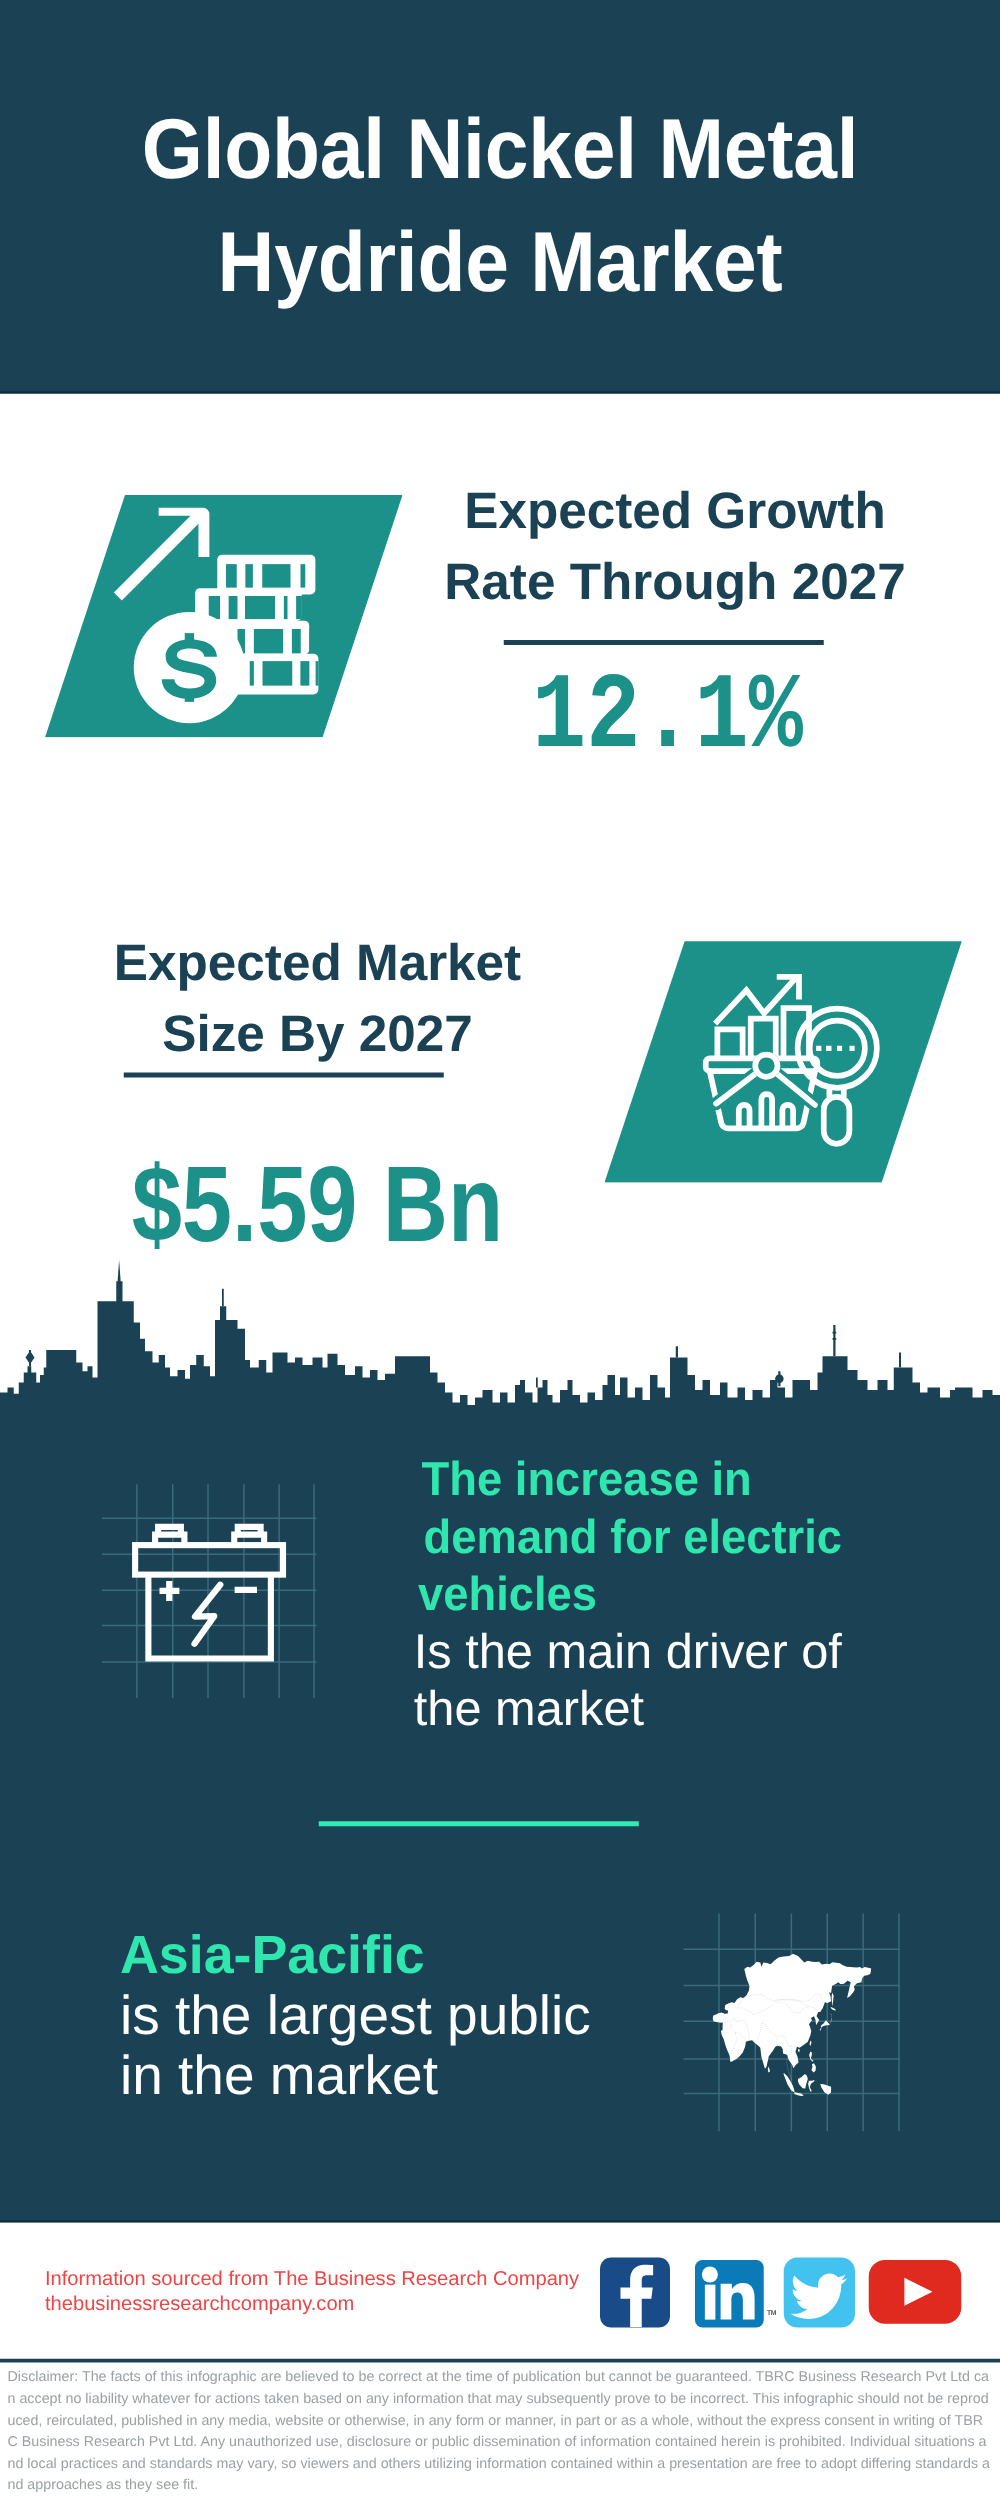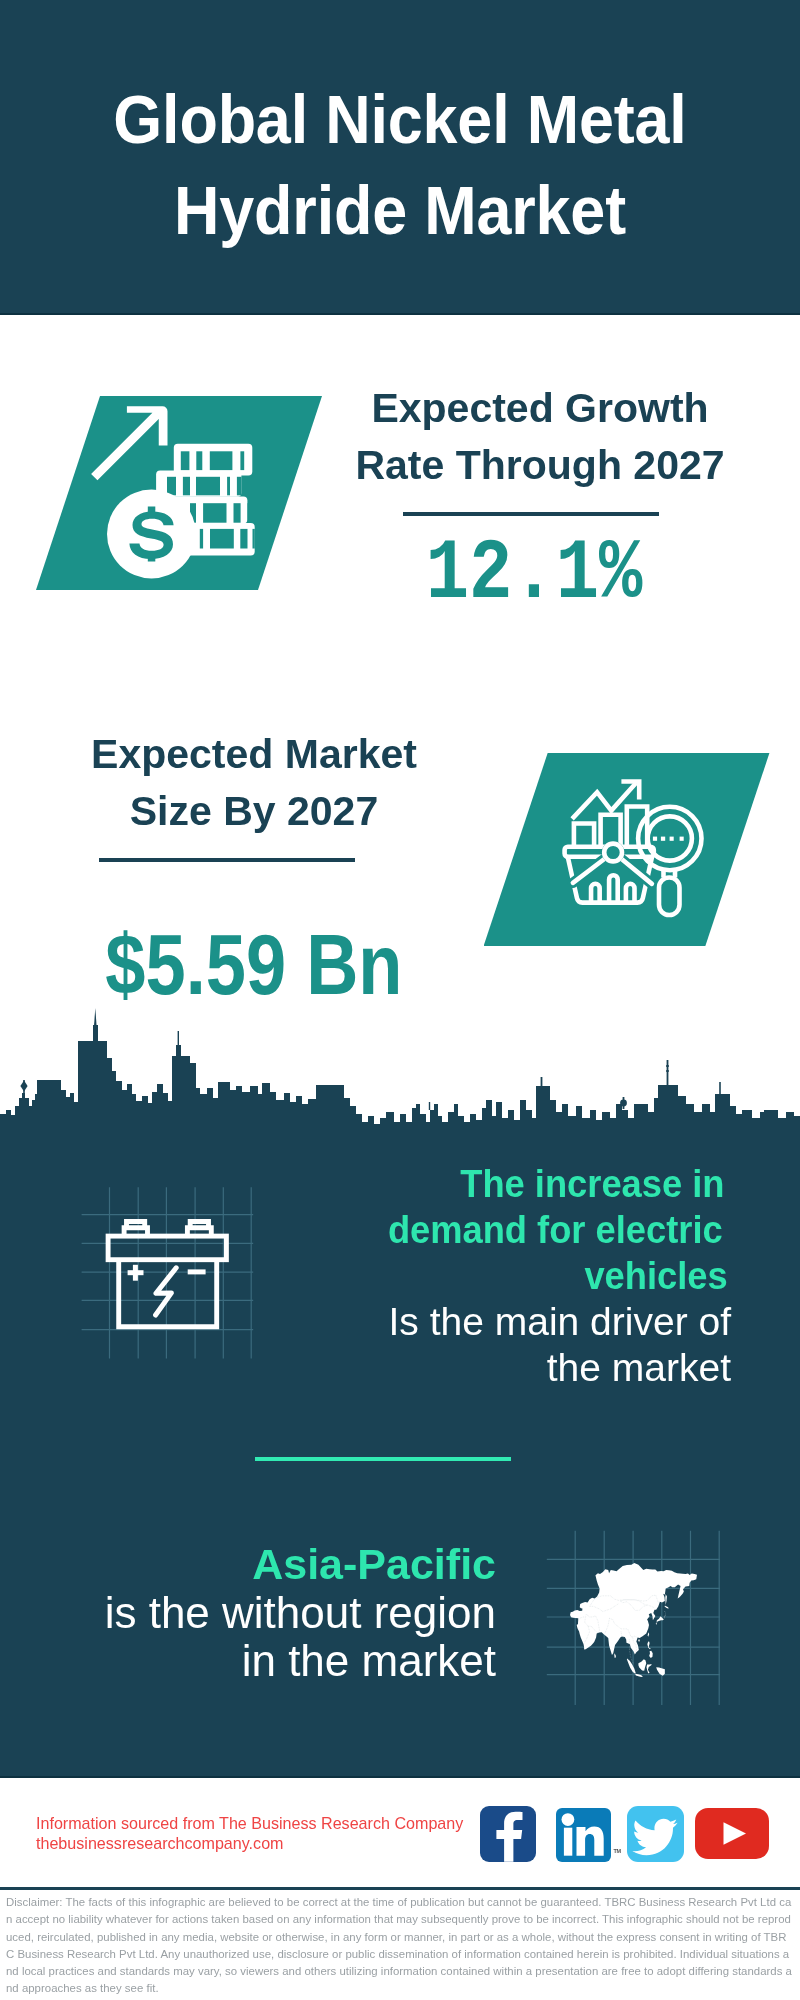--- a/index.html
+++ b/index.html
@@ -19,28 +19,28 @@
   
   .stat-head{position:absolute;color:#1a4254;font-weight:bold;font-size:41px;line-height:57px;text-align:center;}
   .stat-rule{position:absolute;height:4px;background:#1a4254;}
   .stat-val{position:absolute;color:#1b9189;font-weight:bold;font-size:86px;line-height:86px;text-align:center;white-space:nowrap;}
   .stat-val span{display:inline-block;transform:scaleX(0.84);}
   #s1-head{left:340px;top:380px;width:400px;}
   #s1-rule{left:403px;top:512px;width:256px;}
   #s1-val{left:334px;top:531px;width:400px;font-family:Liberation Mono, monospace;}
   .para2{left:483.5px;top:752.8px;width:286px;height:193.5px;
     clip-path:polygon(64.25px 0, 286px 0, 221.75px 193.5px, 0 193.5px);}
-  #s2-head{left:54px;top:726px;width:400px;}
+  #s2-head{left:54px;top:742px;width:400px;}
   #s2-rule{left:99px;top:858px;width:256px;}
   #s2-val{left:54px;top:877px;width:400px;margin-top:44px;}
   
   .dark{position:absolute;left:0;top:1124px;width:800px;height:654px;background:#1a4254;}
   
   .footer{position:absolute;left:0;top:1778px;width:800px;height:110px;background:#fff;}
-  .dk-text{position:absolute;text-align:right;}
+  .dk-text{position:absolute;text-align:left;}
   .dk-text .accent{color:#2ee6ae;font-weight:bold;font-size:38px;line-height:46px;}
   .dk-text .accent span{display:inline-block;transform:scaleX(0.955);}
   .dk-text .plain{color:#fff;font-weight:normal;font-size:39px;line-height:46px;}
   #dk1{left:331px;top:1161px;width:400px;}
   #dk2{left:96px;top:1539px;width:400px;}
   #dk2 .accent{font-size:43px;line-height:50px;}
   #dk2 .plain{font-size:44px;line-height:48px;}
   #dk2 .accent span{transform:none;}
   .mid-rule{position:absolute;left:255.2px;top:1456.5px;width:255.9px;height:4.5px;background:#31eab3;}
   .foot-text{position:absolute;left:36px;top:1813px;width:480px;color:#ef4444;font-size:16.1px;line-height:20.3px;}
@@ -200,21 +200,21 @@
     </g>
   </svg>
   <svg width="127" height="114" viewBox="0 0 1000 893" preserveAspectRatio="none" style="position:absolute;left:570px;top:1563px;">
     <path d="M200.4,96.3 L219.9,80.8 L236.2,86.0 L258.9,70.4 L278.5,49.7 L301.2,54.9 L307.7,80.8 L320.8,54.9 L343.5,58.0 L366.3,65.3 L389.1,44.5 L415.1,23.8 L447.6,16.6 L483.4,13.5 L506.2,0.0 L538.7,13.5 L568.0,44.5 L577.7,54.9 L600.5,44.5 L626.5,49.7 L649.3,51.8 L672.1,50.8 L688.4,67.3 L717.6,62.2 L737.2,65.3 L756.7,53.9 L779.4,57.0 L802.2,60.1 L821.7,72.5 L844.5,80.8 L867.3,82.9 L886.8,83.9 L909.6,86.0 L929.1,82.9 L942.1,93.2 L958.4,82.9 L981.1,87.0 L1000.0,92.2 L994.1,127.4 L974.6,134.7 L955.1,137.8 L942.1,155.4 L938.8,179.2 L909.6,184.4 L890.0,205.1 L896.6,223.8 L886.8,241.4 L864.0,267.3 L847.8,277.6 L860.8,220.7 L870.5,179.2 L851.0,168.9 L825.0,189.6 L805.5,189.6 L792.5,179.2 L772.9,191.7 L753.4,199.9 L746.9,246.6 L733.9,241.4 L743.7,267.3 L746.9,298.4 L724.1,308.7 L707.9,303.5 L694.9,339.8 L678.6,365.7 L665.6,365.7 L655.8,391.6 L672.1,414.4 L652.6,447.5 L649.3,417.5 L639.6,391.6 L620.0,402.0 L626.5,417.5 L607.0,443.4 L613.5,453.8 L622.0,484.8 L616.8,510.7 L600.5,552.2 L571.2,572.9 L548.5,588.4 L532.2,583.2 L522.4,614.3 L535.5,645.4 L542.0,681.7 L522.4,699.3 L510.7,716.9 L499.7,692.0 L480.2,666.1 L470.4,635.0 L463.9,631.9 L444.4,624.7 L442.4,598.8 L431.4,580.1 L418.3,578.1 L408.6,576.0 L395.6,583.2 L379.3,609.1 L354.6,642.3 L340.3,707.6 L330.5,721.0 L307.7,645.4 L301.2,588.4 L285.0,572.9 L265.5,557.3 L249.2,541.8 L229.7,544.9 L210.1,552.2 L205.6,583.2 L190.6,619.5 L177.6,635.0 L164.6,648.5 L147.0,660.9 L123.6,675.4 L111.3,677.5 L110.6,655.8 L106.1,635.0 L93.0,604.0 L84.6,583.2 L76.8,557.3 L71.6,536.6 L60.5,515.9 L56.0,500.4 L52.7,482.8 L62.5,479.7 L63.8,458.9 L65.1,433.0 L44.2,431.0 L24.7,427.9 L8.5,424.7 L0.0,407.1 L5.2,386.4 L21.5,381.2 L37.7,372.9 L57.3,368.8 L76.8,376.1 L96.3,375.0 L97.6,356.4 L86.5,354.3 L76.8,347.0 L80.0,321.1 L96.3,312.9 L119.1,304.6 L138.6,308.7 L154.8,284.9 L174.4,272.5 L193.9,277.6 L213.4,262.1 L229.7,231.0 L232.9,199.9 L219.9,168.9 L210.1,137.8 L200.4,96.3 Z M740.4,334.6 L756.7,350.2 L776.2,357.4 L772.9,347.0 L750.2,334.6 L743.7,336.7 Z M743.7,376.1 L750.2,386.4 L750.2,409.2 L745.6,433.0 L739.1,443.4 L720.9,424.7 L714.4,417.5 L698.1,438.2 L688.4,445.5 L681.2,454.8 L685.1,464.1 L675.3,474.5 L678.6,484.8 L688.4,458.9 L704.6,451.7 L717.6,447.5 L730.6,447.5 L743.7,437.2 L746.9,412.3 L752.1,391.6 L746.9,376.1 Z M616.1,614.3 L624.6,616.4 L626.5,629.9 L620.0,655.8 L624.6,663.0 L636.3,671.3 L629.8,676.5 L616.8,663.0 L611.6,645.4 L609.0,635.0 L616.1,614.3 Z M626.5,692.0 L639.6,686.8 L651.3,707.6 L649.3,733.5 L636.3,743.8 L623.3,728.3 L629.8,707.6 L626.5,692.0 Z M449.6,748.0 L470.4,766.6 L489.9,795.6 L506.2,826.7 L517.9,863.0 L509.4,866.1 L493.2,852.6 L473.6,821.5 L457.4,780.1 L447.6,754.2 L449.6,748.0 Z M515.9,868.1 L535.5,871.2 L558.2,876.4 L574.5,888.9 L561.5,893.0 L538.7,886.8 L519.2,880.6 L514.0,872.3 L515.9,868.1 Z M538.7,785.3 L561.5,772.8 L581.0,754.2 L594.0,762.5 L600.5,785.3 L590.8,816.3 L584.3,844.3 L568.0,842.2 L545.2,818.4 L538.7,800.8 L538.7,785.3 Z M607.0,795.6 L626.5,795.6 L642.8,790.4 L639.6,800.8 L620.0,814.3 L613.5,837.1 L626.5,860.9 L615.5,864.0 L607.0,837.1 L602.5,816.3 L607.0,795.6 Z M678.6,816.3 L701.4,818.4 L727.4,826.7 L746.9,832.9 L746.9,868.1 L730.6,883.7 L704.6,868.1 L685.1,837.1 L678.6,816.3 Z M350.0,706.5 L359.8,723.1 L361.7,738.6 L352.0,743.8 L348.7,723.1 L350.0,706.5 Z M753.4,243.5 L763.2,262.1 L759.9,298.4 L753.4,329.4 L752.1,303.5 L750.2,272.5 L753.4,243.5 Z M620.0,543.9 L623.3,557.3 L616.1,578.1 L610.9,567.7 L616.8,547.0 L620.0,543.9 Z M538.7,598.8 L549.1,598.8 L548.5,614.3 L537.4,613.3 L538.7,598.8 Z" fill="#fff"></path>
     <g fill="none" stroke="#b9c6cc" stroke-width="3" stroke-dasharray="6 7">
         <path d="M154.8,339.8 L187.4,288.0 L219.9,267.3 L252.4,256.9 L285.0,256.9 L317.5,256.9 L350.0,282.8 L382.6,293.2 L415.1,288.0 L447.6,288.0 L480.2,288.0 L512.7,288.0 L545.2,293.2 L577.7,298.4 L610.3,293.2 L642.8,256.9 L675.3,251.7 L694.9,308.7 L707.9,303.5  M395.6,298.4 L415.1,310.8 L447.6,303.5 L480.2,329.4 L512.7,370.9 L545.2,370.9 L577.7,339.8 L610.3,329.4 L642.8,339.8 L662.3,350.2  M311.0,433.0 L337.0,443.4 L350.0,474.5 L376.1,495.2 L402.1,515.9 L428.1,515.9 L454.1,515.9 L467.1,547.0 L480.2,578.1 L493.2,578.1 L506.2,572.9 L532.2,583.2  M311.0,433.0 L298.0,495.2 L285.0,526.3 L272.0,557.3  M402.1,536.6 L408.6,578.1 L428.1,578.1  M141.8,495.2 L167.9,495.2 L193.9,526.3 L219.9,547.0 L232.9,526.3 L226.4,495.2 L219.9,453.8 L200.4,412.3 L180.9,422.7 L154.8,422.7 L128.8,402.0 L122.3,422.7 L115.8,464.1 L141.8,495.2  M161.4,339.8 L187.4,339.8 L206.9,350.2 L232.9,360.5 L258.9,381.2 L285.0,370.9 L317.5,360.5 L350.0,339.8 L382.6,319.1  M467.1,598.8 L473.6,640.2 L467.1,681.7 L480.2,743.8 L499.7,790.4  M493.2,578.1 L499.7,619.5 L519.2,640.2 L525.7,681.7 L512.7,702.4  M109.3,629.9 L128.8,598.8 L141.8,567.7 L154.8,536.6 L141.8,495.2  M63.8,453.8 L76.8,433.0 L102.8,422.7 L115.8,422.7  M402.1,298.4 L428.1,288.0 L467.1,288.0 L506.2,288.0 L545.2,298.4 L577.7,319.1 L603.8,329.4"></path>
       </g>
   </svg>
   <div class="dk-text" id="dk2">
     <div class="accent"><span>Asia-Pacific</span></div>
-    <div class="plain"><span>is the without region</span><br><span>in the market</span></div>
+    <div class="plain"><span>is the largest public</span><br><span>in the market</span></div>
   </div>
   <div class="footer"></div>
   <div class="edgeline" id="edge2"></div>
   <div class="disclaimer"></div>
   <div class="foot-text">
     <div class="fl1">Information sourced from The Business Research Company</div>
     <div class="fl2">thebusinessresearchcompany.com</div>
   </div>
   <div class="social">
     <a class="sq fb">

